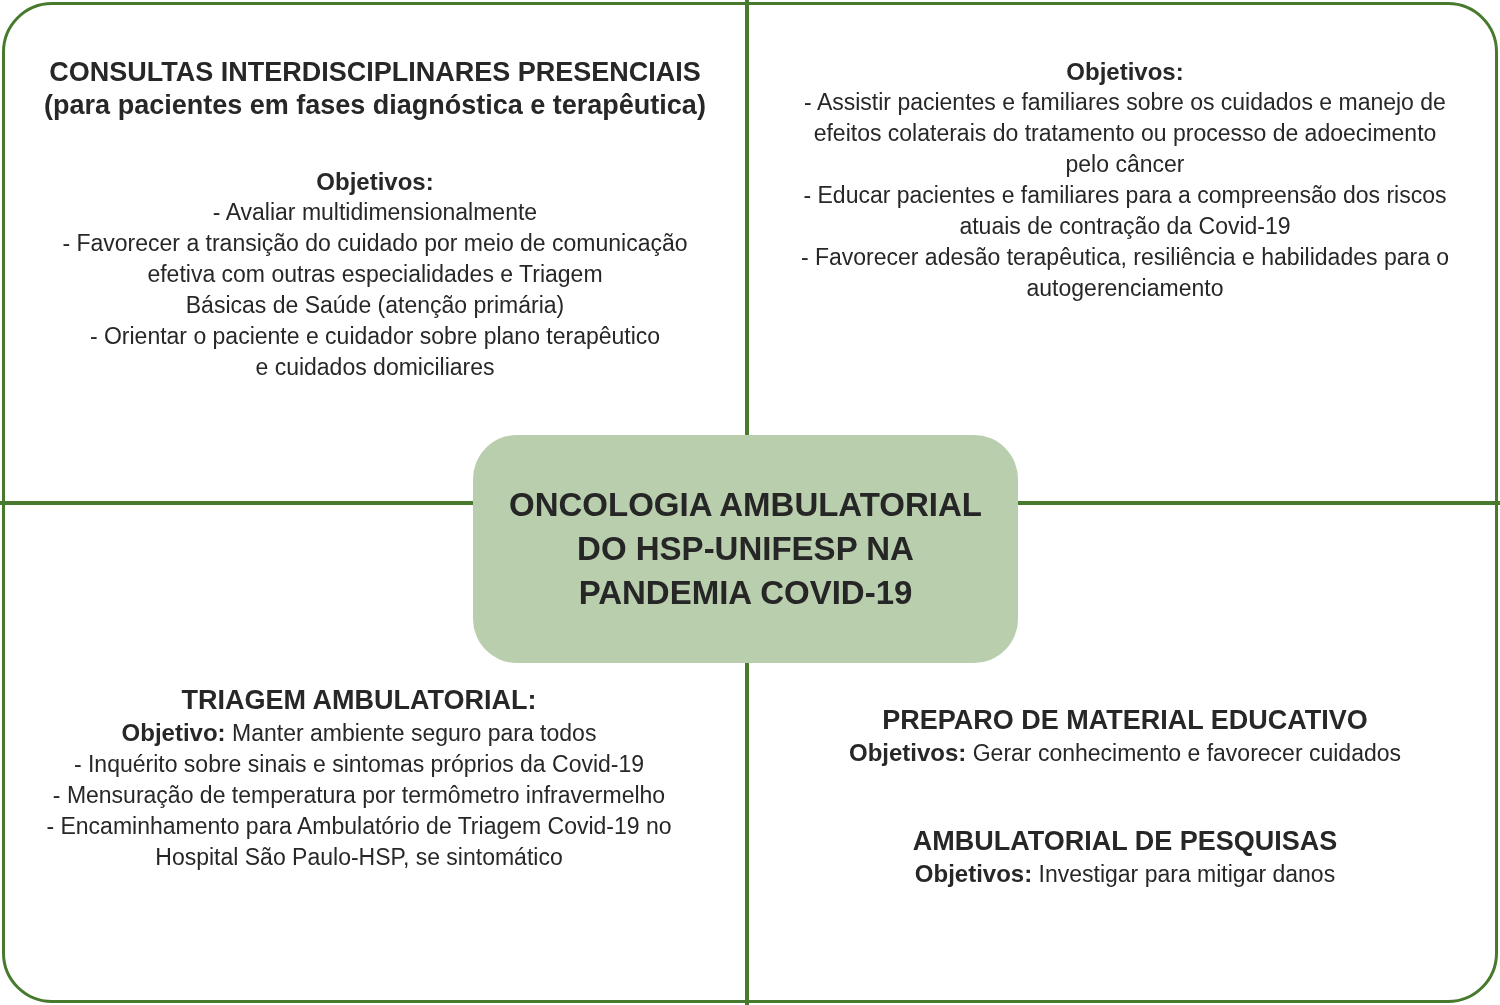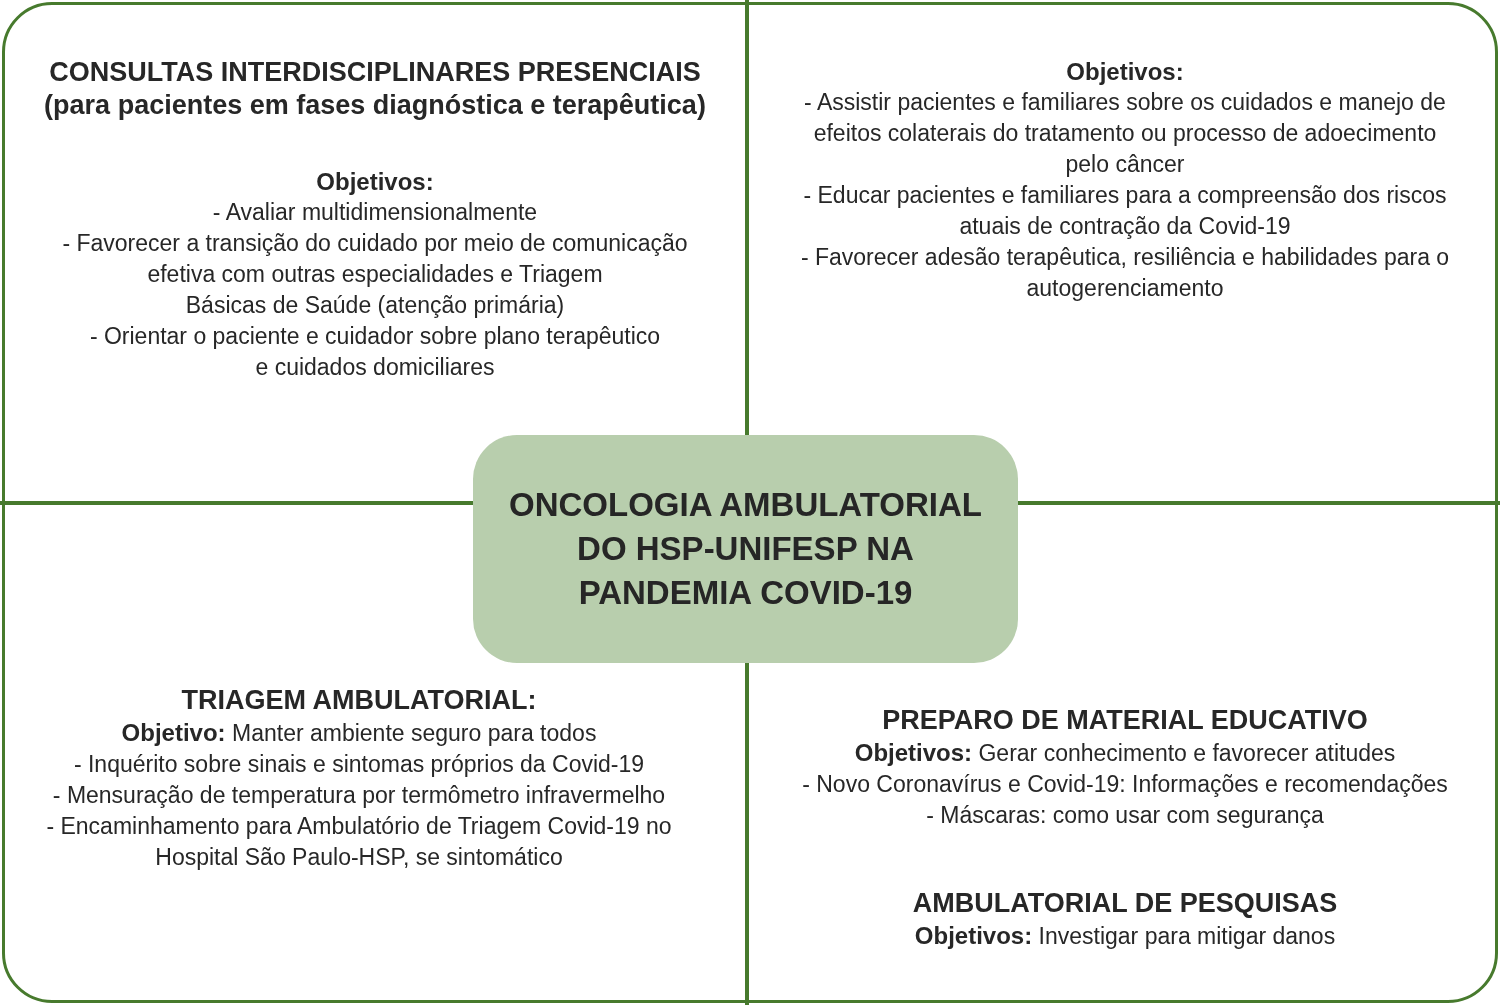--- a/index.html
+++ b/index.html
@@ -111,24 +111,22 @@
     <div class="q-body">- Inquérito sobre sinais e sintomas próprios da Covid-19
 - Mensuração de temperatura por termômetro infravermelho
 - Encaminhamento para Ambulatório de Triagem Covid-19 no
 Hospital São Paulo-HSP, se sintomático</div>
   </section>
 
   <section class="quad br">
     <div class="br-section1">
       <div class="q-title">PREPARO DE MATERIAL EDUCATIVO</div>
       <div class="q-line">
-        <span class="b">Objetivos:</span><span> Gerar conhecimento e favorecer atitudes</span>
+        <span class="b">Objetivos:</span><span> Gerar conhecimento e favorecer cuidados</span>
       </div>
-      <div class="q-body">- Novo Coronavírus e Covid-19: Informações e recomendações
-- Máscaras: como usar com segurança</div>
     </div>
     <div class="br-section2">
       <div class="q-title">AMBULATORIAL DE PESQUISAS</div>
       <div class="q-line">
         <span class="b">Objetivos:</span><span> Investigar para mitigar danos</span>
       </div>
     </div>
   </section>
 
   <div class="center-box">ONCOLOGIA AMBULATORIAL

